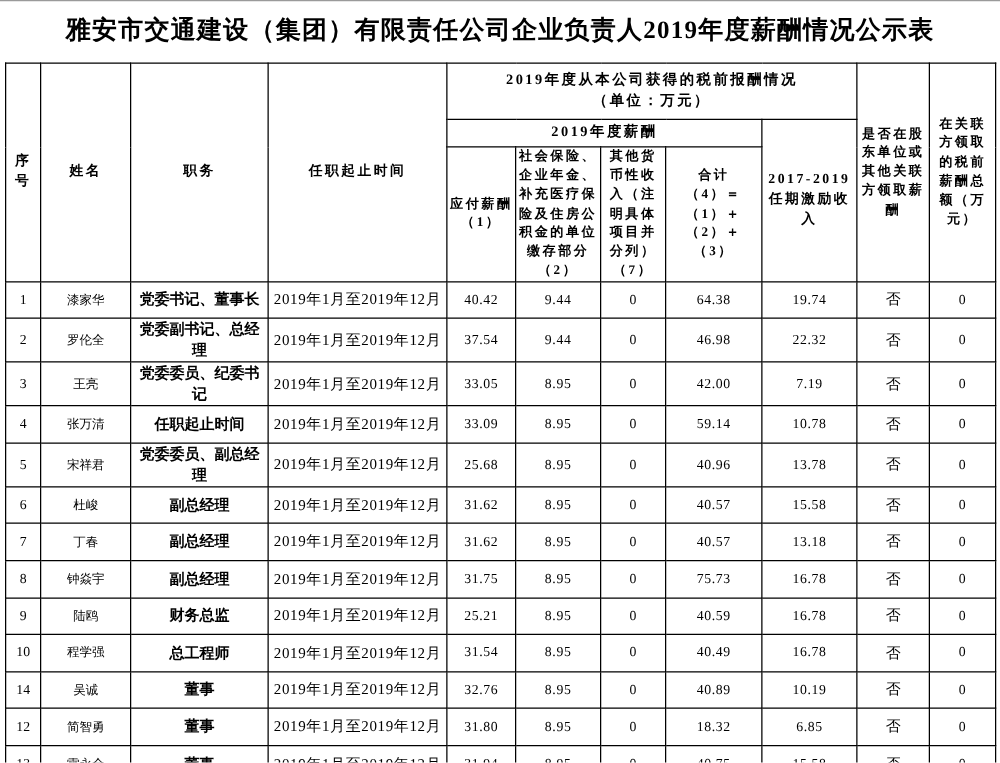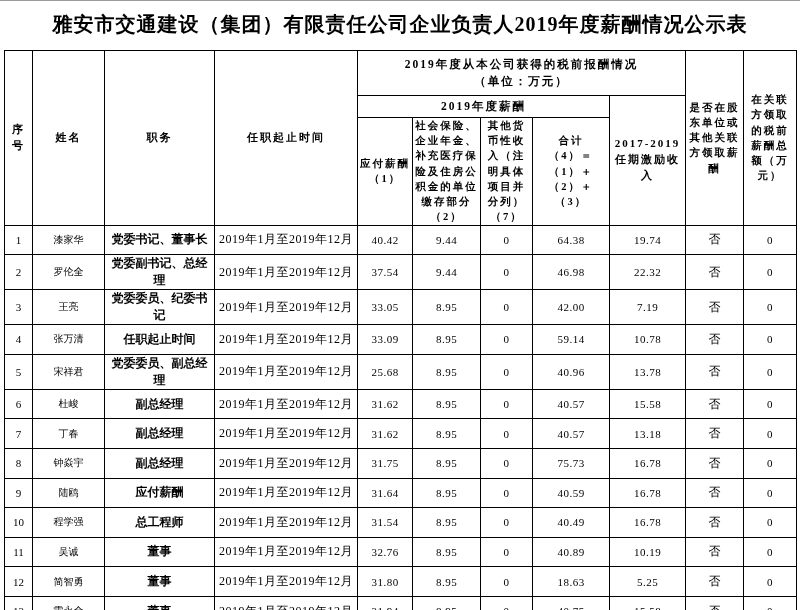--- a/index.html
+++ b/index.html
@@ -175,23 +175,23 @@
           <td class="c-insurance">8.95</td>
           <td class="c-other_cash">0</td>
           <td class="c-total">75.73</td>
           <td class="c-incentive">16.78</td>
           <td class="c-related_pay">否</td>
           <td class="c-related_amount">0</td>
         </tr>
         <tr>
           <td class="c-no">9</td>
           <td class="c-name">陆鸥</td>
-          <td class="c-position">应付薪酬</td>
-          <td class="c-term">2019年1月至2019年12月</td>
-          <td class="c-payable">31.64</td>
+          <td class="c-position">财务总监</td>
+          <td class="c-term">2019年1月至2019年12月</td>
+          <td class="c-payable">25.21</td>
           <td class="c-insurance">8.95</td>
           <td class="c-other_cash">0</td>
           <td class="c-total">40.59</td>
           <td class="c-incentive">16.78</td>
           <td class="c-related_pay">否</td>
           <td class="c-related_amount">0</td>
         </tr>
         <tr>
           <td class="c-no">10</td>
           <td class="c-name">程学强</td>
@@ -199,42 +199,42 @@
           <td class="c-term">2019年1月至2019年12月</td>
           <td class="c-payable">31.54</td>
           <td class="c-insurance">8.95</td>
           <td class="c-other_cash">0</td>
           <td class="c-total">40.49</td>
           <td class="c-incentive">16.78</td>
           <td class="c-related_pay">否</td>
           <td class="c-related_amount">0</td>
         </tr>
         <tr>
-          <td class="c-no">11</td>
+          <td class="c-no">14</td>
           <td class="c-name">吴诚</td>
           <td class="c-position">董事</td>
           <td class="c-term">2019年1月至2019年12月</td>
           <td class="c-payable">32.76</td>
           <td class="c-insurance">8.95</td>
           <td class="c-other_cash">0</td>
           <td class="c-total">40.89</td>
           <td class="c-incentive">10.19</td>
           <td class="c-related_pay">否</td>
           <td class="c-related_amount">0</td>
         </tr>
         <tr>
           <td class="c-no">12</td>
           <td class="c-name">简智勇</td>
           <td class="c-position">董事</td>
           <td class="c-term">2019年1月至2019年12月</td>
           <td class="c-payable">31.80</td>
           <td class="c-insurance">8.95</td>
           <td class="c-other_cash">0</td>
-          <td class="c-total">18.63</td>
-          <td class="c-incentive">5.25</td>
+          <td class="c-total">18.32</td>
+          <td class="c-incentive">6.85</td>
           <td class="c-related_pay">否</td>
           <td class="c-related_amount">0</td>
         </tr>
         <tr>
           <td class="c-no">13</td>
           <td class="c-name">雷永全</td>
           <td class="c-position">董事</td>
           <td class="c-term">2019年1月至2019年12月</td>
           <td class="c-payable">31.94</td>
           <td class="c-insurance">8.95</td>

